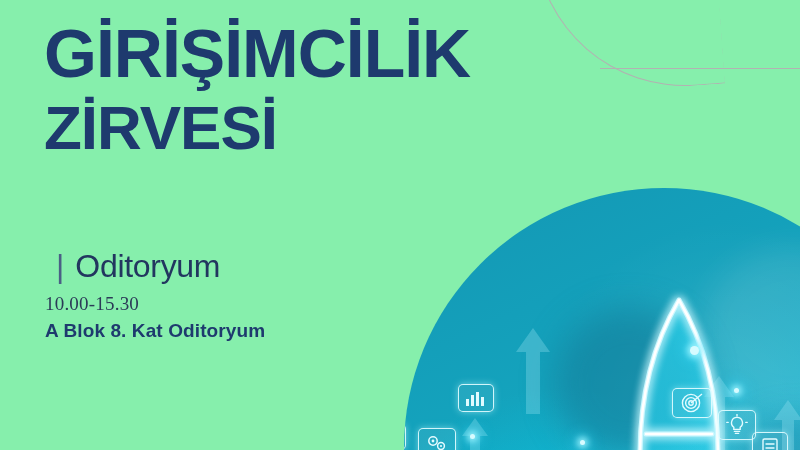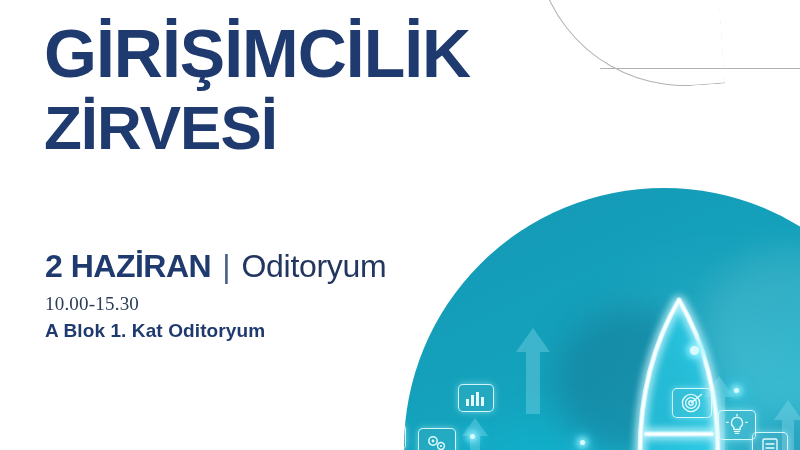--- a/index.html
+++ b/index.html
@@ -7,21 +7,21 @@
   html,body { width:800px; height:450px; }
   body {
     font-family:"Liberation Sans", sans-serif;
     background:#ececec;
     overflow:hidden;
     position:relative;
   }
   #poster {
     position:absolute; inset:0;
     width:800px; height:450px;
-    background:#ffffff;
+    background:#86efac;
     overflow:hidden;
   }
 
   
   .deco-line-h {
     position:absolute; left:600px; top:68px;
     width:220px; height:1px;
     background:#b2b2b2;
   }
   .deco-line-curve {
@@ -255,21 +255,20 @@
       </svg>
     </div>
   </div>
 
   <h1 class="headline">
     <span>GİRİŞİMCİLİK</span>
     <span class="ln2">ZİRVESİ</span>
   </h1>
 
   <div class="date-row">
-    <span class="date-bold">2 HAZİRAN</span>
     <span class="date-sep">|</span>
     <span class="date-day">Oditoryum</span>
   </div>
 
   <div class="time-line">10.00-15.30</div>
-  <div class="place-line">A Blok 1. Kat Oditoryum</div>
+  <div class="place-line">A Blok 8. Kat Oditoryum</div>
 
 </div>
 
 </body></html>

